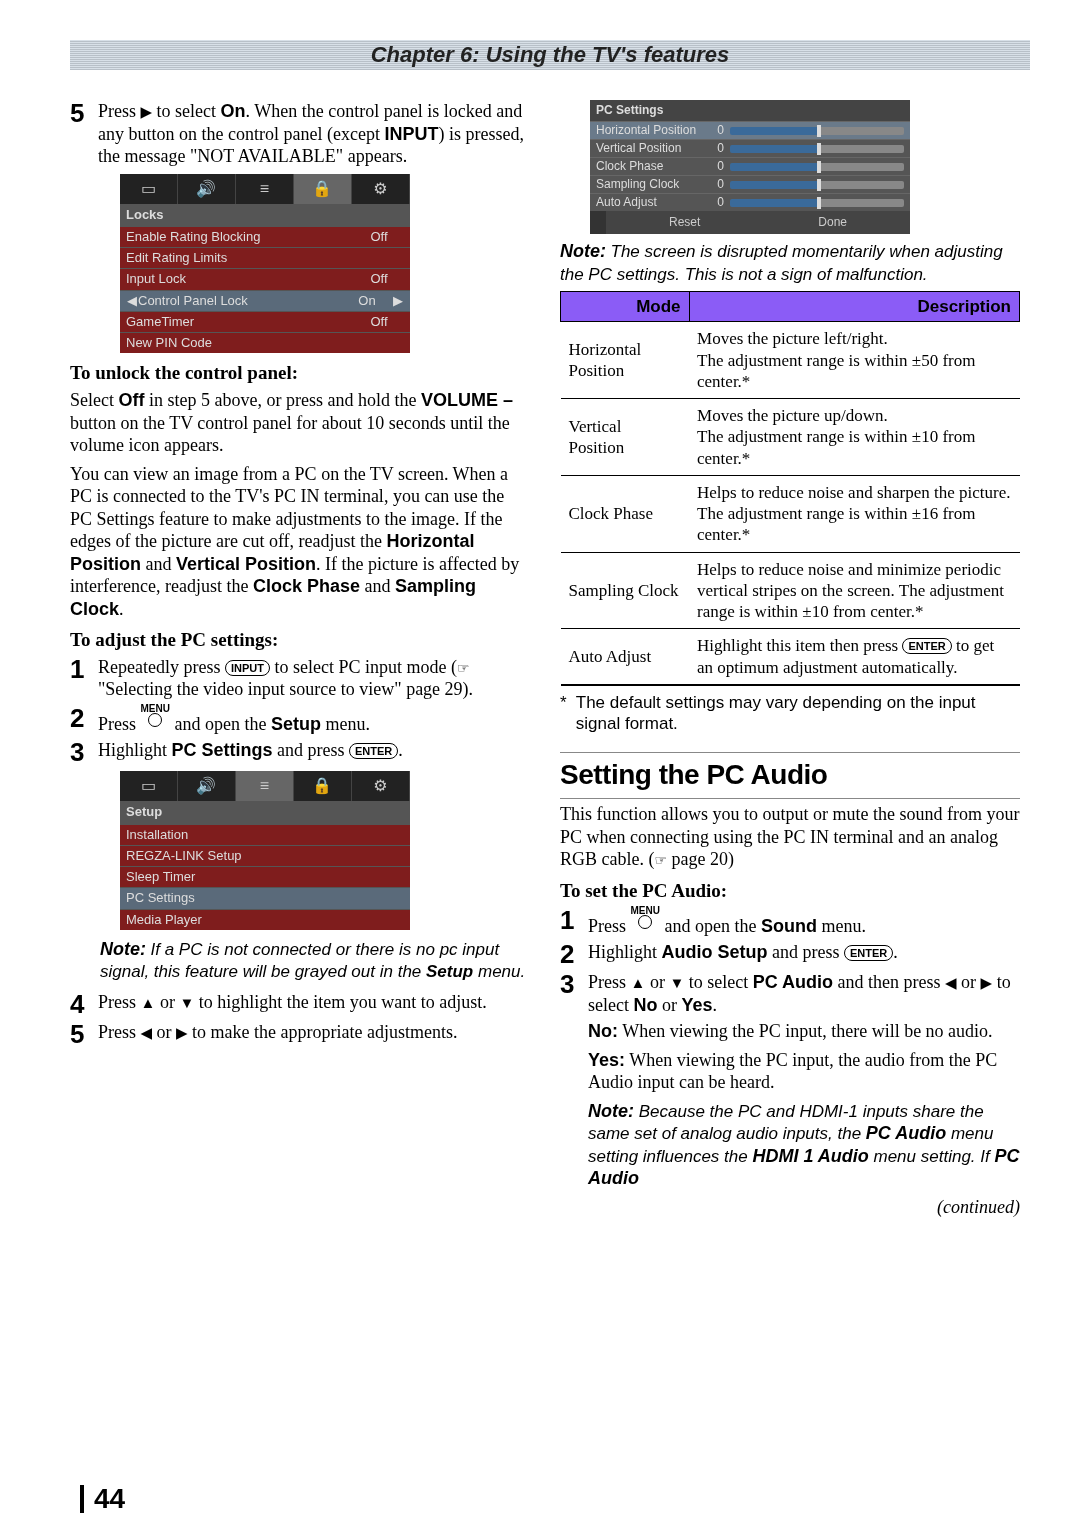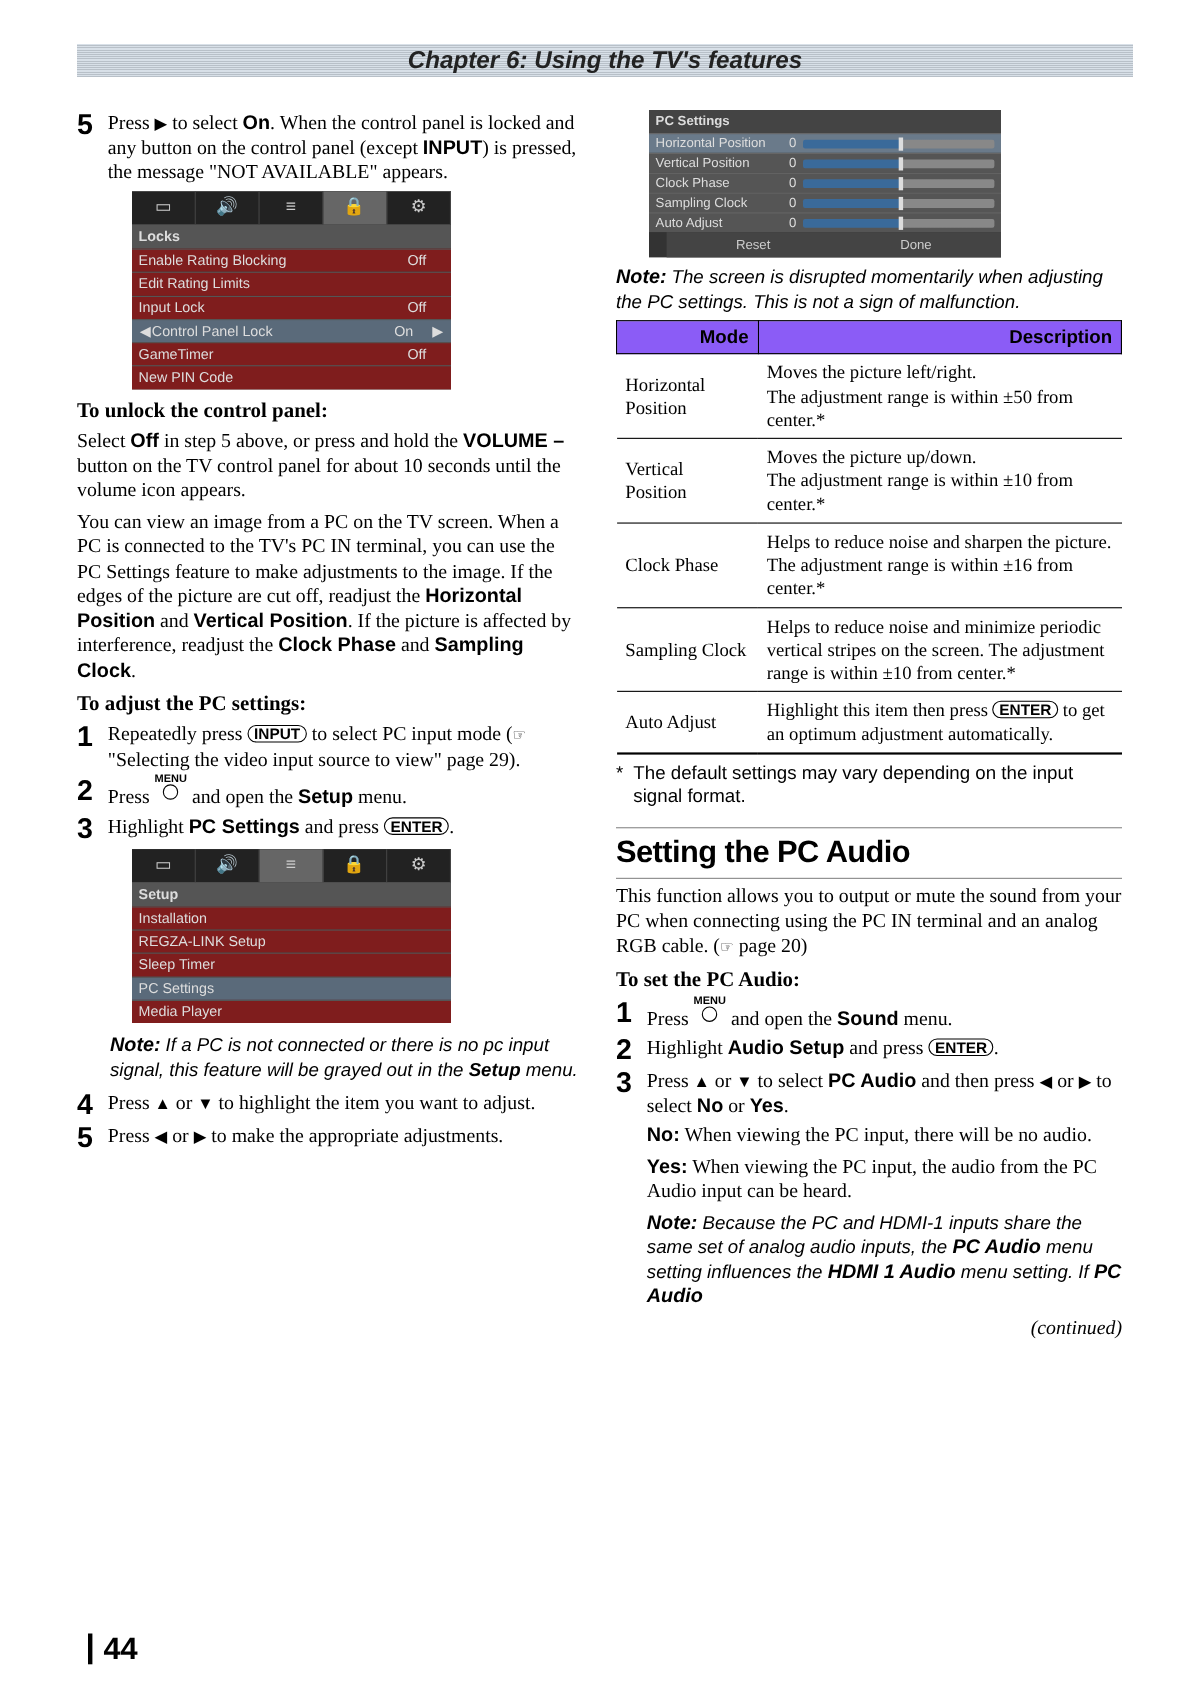--- a/index.html
+++ b/index.html
@@ -208,21 +208,21 @@
     border: 1px solid #000;
     border-radius: 50%;
     vertical-align: -3px;
   }
   .keycap {
     display: inline-block;
     border: 1.5px solid #000;
     border-radius: 10px;
     padding: 0 5px;
     font-family: Arial, Helvetica, sans-serif;
-    font-size: 14px;
+    font-size: 11px;
     font-weight: bold;
     line-height: 14px;
     vertical-align: 1px;
   }
   .tri { font-size: 15px; }
   .page-num {
     position: absolute;
     bottom: 20px;
     left: 80px;
     font-family: Arial, Helvetica, sans-serif;

